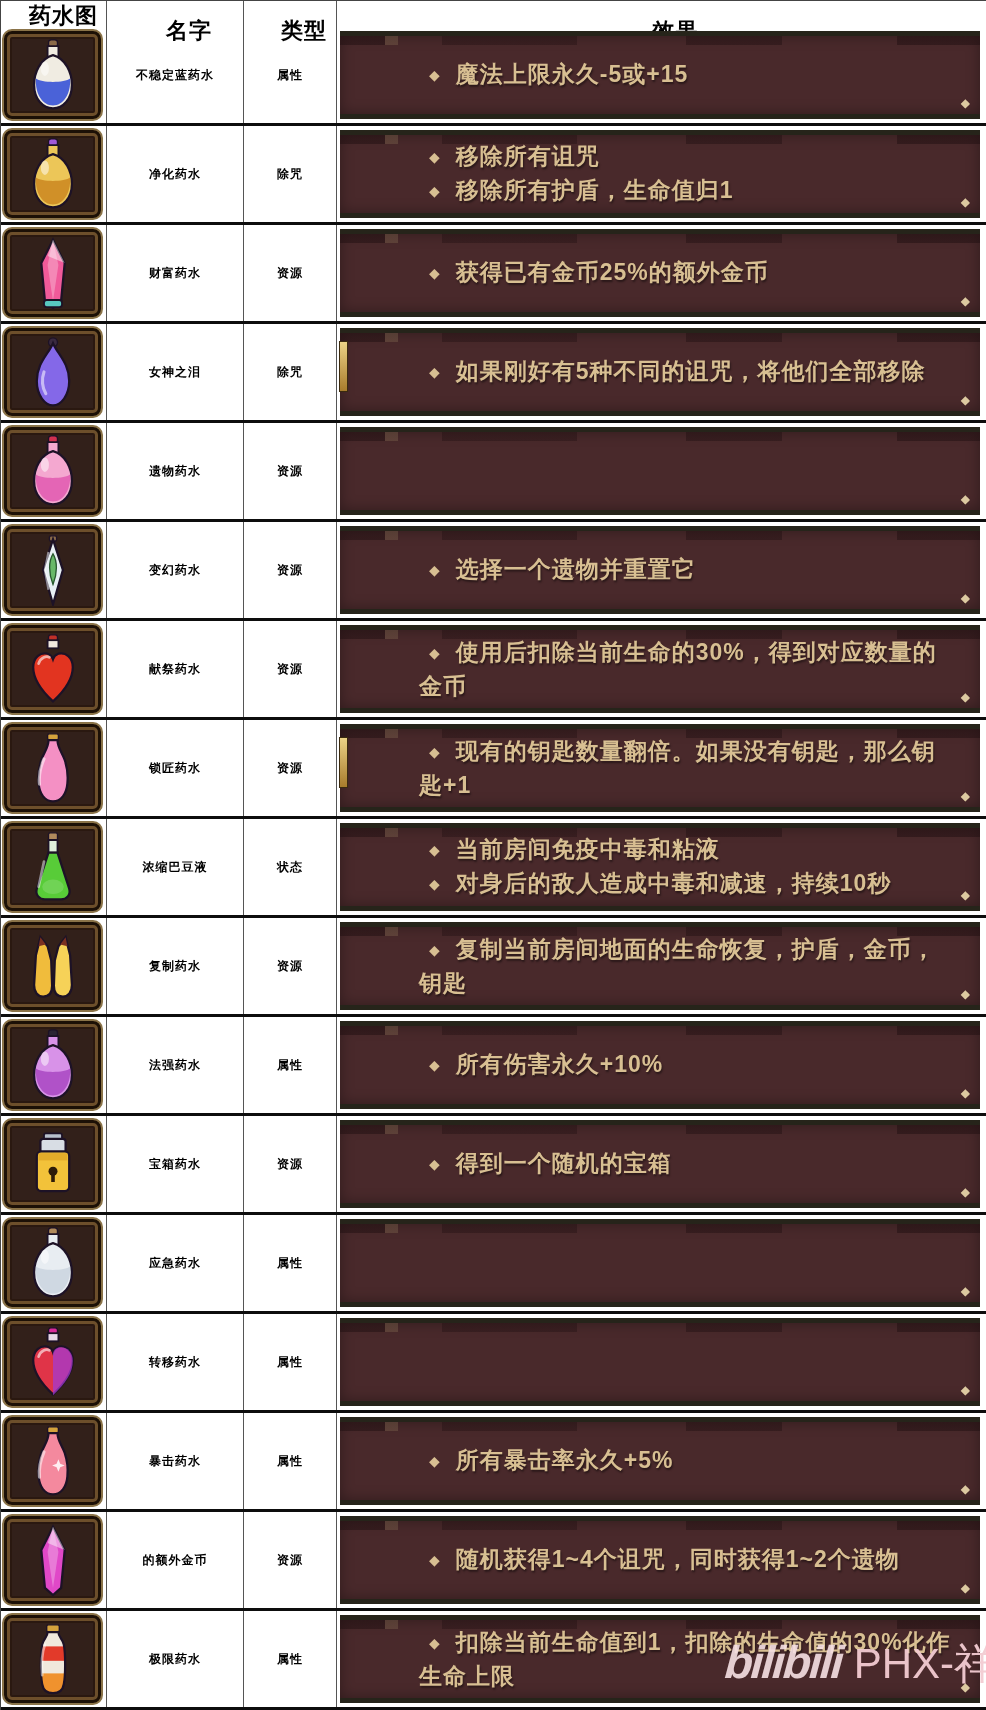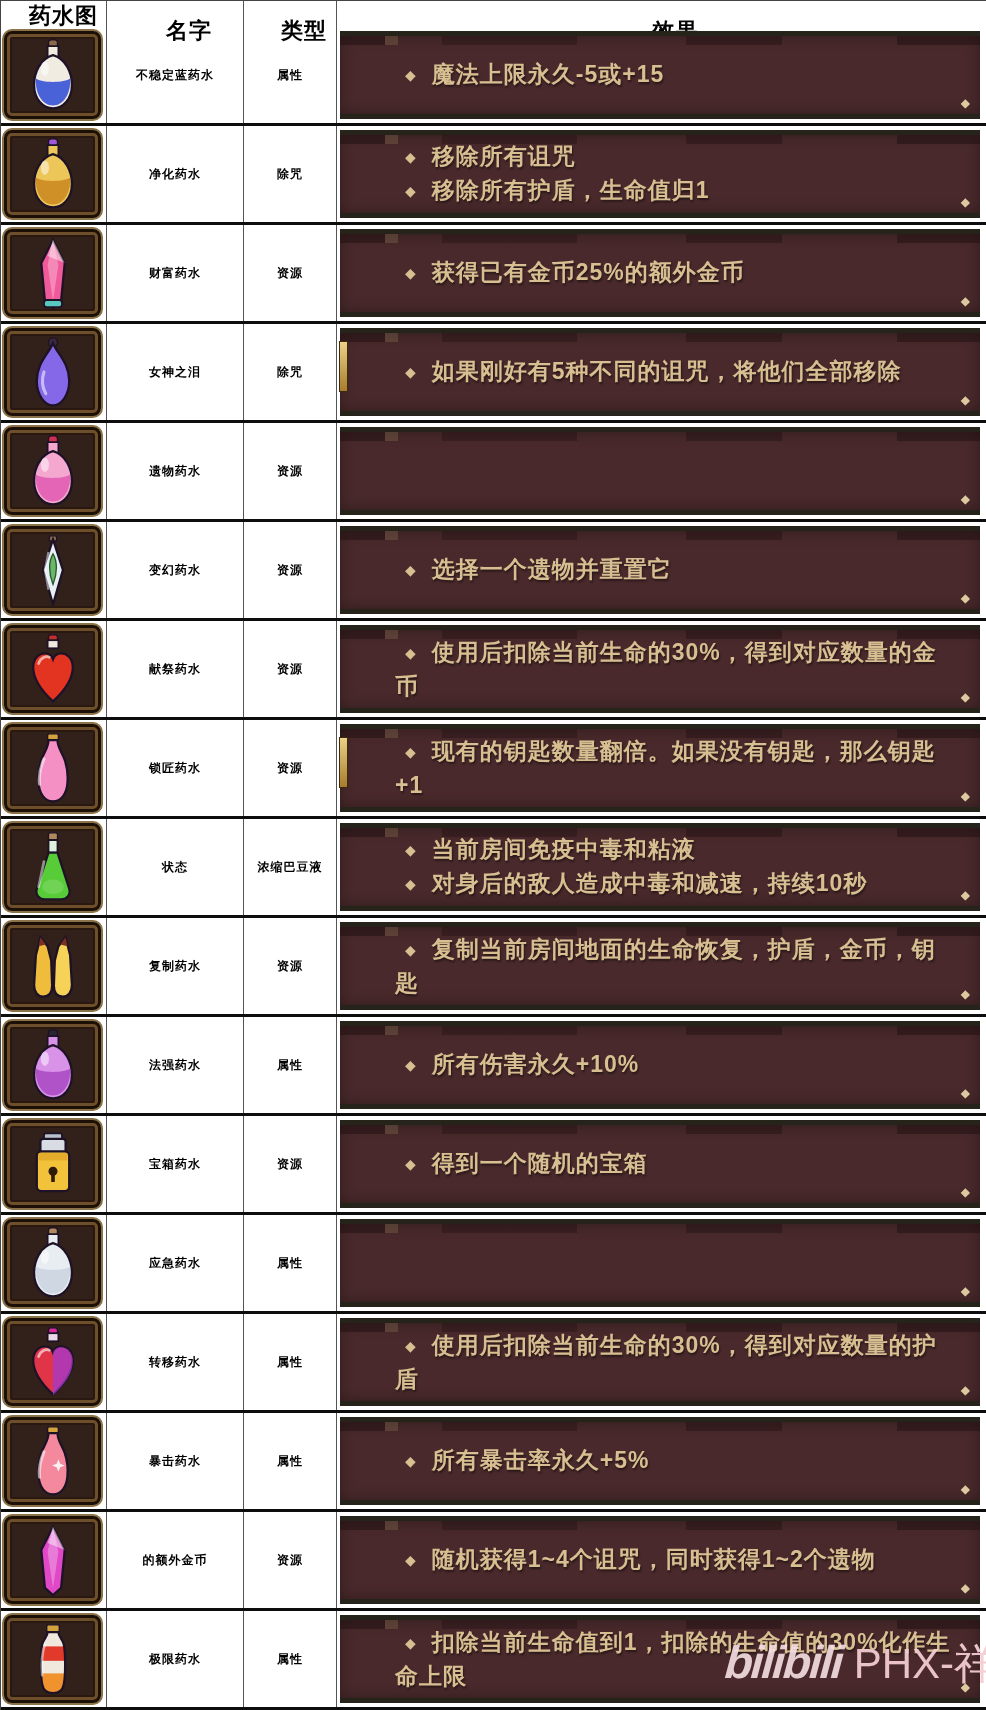--- a/index.html
+++ b/index.html
@@ -74,20 +74,21 @@
   .panel.leftbar::after {
     content:""; position:absolute; left:0; top:12%;
     width:7px; height:62%;
     background: linear-gradient(#ecd286, #a87c2c);
     box-shadow: 0 0 0 1px #3a2a10;
   }
   .effect-body {
     height:100%;
     display:flex; flex-direction:column; justify-content:center;
     padding: 0 26px 0 55px;
+    margin-left: 24px;
   }
   .line {
     font-family: "Liberation Sans", "DejaVu Sans", sans-serif;
     font-size: 23px; font-weight: 700;
     line-height: 33px;
     color: #d8bf92;
     letter-spacing: 1px;
     text-indent: 10px;
     text-shadow: 1px 2px 2px rgba(0,0,0,.45);
   }
@@ -312,22 +313,22 @@
       <div class="tile">
         <svg viewBox="0 0 60 80">
               <rect x="25" y="2" width="10" height="9" rx="2" fill="#b08a5c" stroke="#1d1226" stroke-width="1.5"></rect>
     <path d="M25 10h10v14h-10z" fill="#dff0dc" stroke="#1d1226" stroke-width="2"></path>
     <path d="M25 24h10l13 40c2 7-3 12-9 12H21c-6 0-11-5-9-12z" fill="#58cc38" stroke="#1d1226" stroke-width="2.5"></path>
     <ellipse cx="30" cy="62" rx="12" ry="8" fill="#fff" opacity=".15"></ellipse>
     <path d="M20 34l-6 28" stroke="#fff" opacity=".5" stroke-width="3" stroke-linecap="round" fill="none"></path>
             </svg>
       </div>
     </div>
+    <div class="cell txt-cell">浓缩巴豆液</div>
     <div class="cell txt-cell">状态</div>
-    <div class="cell txt-cell">浓缩巴豆液</div>
     <div class="cell effect-cell">
       <div class="panel">
         <div class="effect-body">
               <div class="line"><span class="bul">◆</span>当前房间免疫中毒和粘液</div>
               <div class="line"><span class="bul">◆</span>对身后的敌人造成中毒和减速，持续10秒</div>
             </div>
         <span class="corner">◆</span>
       </div>
     </div>
   </div>
@@ -434,23 +435,20 @@
     <path d="M30 76C16 63 8 51 8 38c0-11 8-17 16-15 3 1 5 3 6 6 1-3 3-5 6-6 8-2 16 4 16 15 0 13-8 25-22 38z" fill="#e03448" stroke="#1d1226" stroke-width="2.5"></path>
     <path d="M30 30c1-3 3-5 6-6 8-2 16 4 16 15 0 13-8 25-22 38z" fill="#a43ad0" opacity=".75"></path>
     <path d="M14 34c2-7 9-9 12-7" stroke="#fff" opacity=".6" stroke-width="3" fill="none" stroke-linecap="round"></path>
             </svg>
       </div>
     </div>
     <div class="cell txt-cell">转移药水</div>
     <div class="cell txt-cell">属性</div>
     <div class="cell effect-cell">
       <div class="panel">
-        <div class="effect-body">
-              <div class="line"><span class="bul">◆</span>使用后扣除当前生命的30%，得到对应数量的护盾</div>
-            </div>
         <span class="corner">◆</span>
       </div>
     </div>
   </div>
 
   <div class="row">
     <div class="cell icon-cell">
       <div class="tile">
         <svg viewBox="0 0 60 80">
               <rect x="24" y="2" width="12" height="7" rx="2" fill="#d4a23c" stroke="#1d1226" stroke-width="1.5"></rect>

